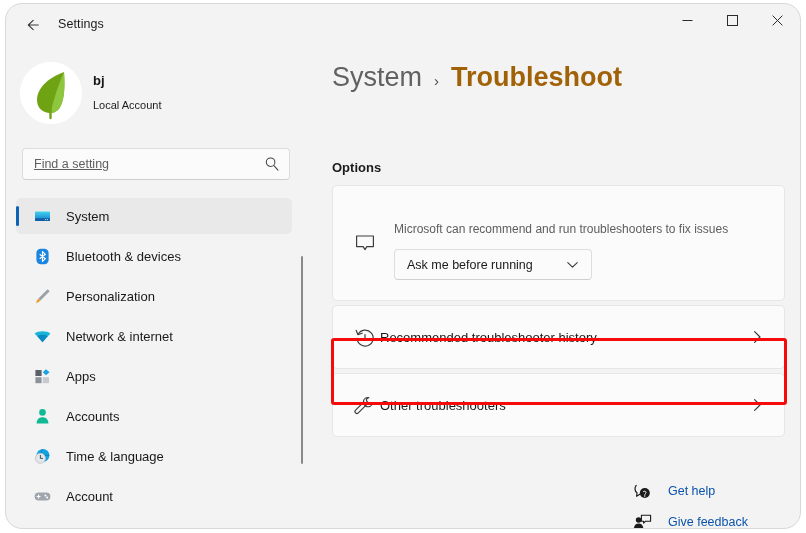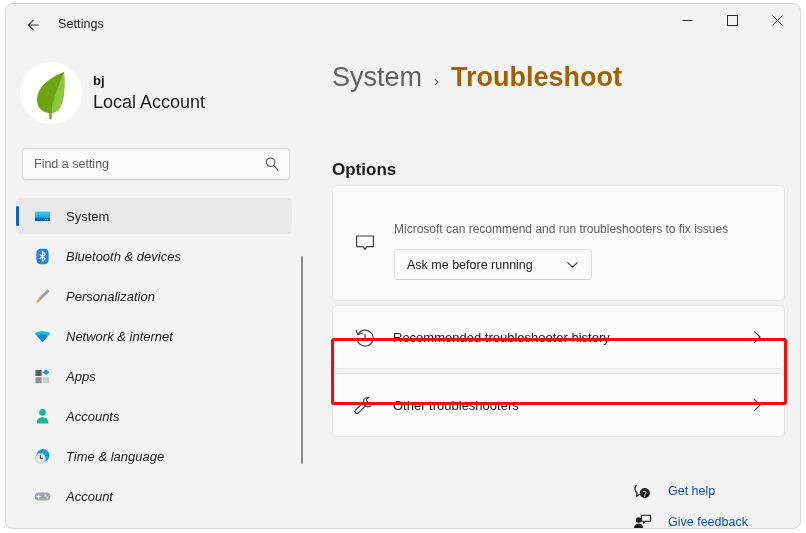--- a/index.html
+++ b/index.html
@@ -17,21 +17,21 @@
 
   
   .window {
     position: absolute;
     left: 5px;
     top: 3px;
     width: 796px;
     height: 526px;
     background: #f3f3f3;
     border: 1px solid #d8d8d8;
-    border-radius: 8px;
+    border-radius: 17px;
     box-sizing: border-box;
     overflow: hidden;
   }
 
   
   .titlebar {
     position: absolute;
     left: 0; top: 0;
     width: 100%;
     height: 42px;
@@ -86,22 +86,22 @@
   .account-name {
     position: absolute;
     left: 73px; top: 11px;
     font-size: 13px;
     font-weight: bold;
     color: #141414;
     text-align: center;
   }
   .account-type {
     position: absolute;
-    left: 73px; top: 30px;
-    font-size: 18px;
+    left: 73px; top: 37px;
+    font-size: 11px;
     color: #1d1d1d;
   }
 
   .searchbox {
     position: absolute;
     left: 16px; top: 102px;
     width: 268px; height: 32px;
     background: #fbfbfb;
     border: 1px solid #dcdcdc;
     border-bottom-color: #cfcfcf;
@@ -114,20 +114,21 @@
     height: 30px;
     line-height: 30px;
     font-size: 12.5px;
     color: #5f5f5f;
     font-family: "Liberation Sans", sans-serif;
     border: none;
     outline: none;
     background: transparent;
     width: 215px;
     padding: 0;
+    text-decoration: underline;
   }
   .search-input::placeholder { color: #5f5f5f; opacity: 1; }
   .search-icon {
     position: absolute;
     right: 9px; top: 7px;
     width: 16px; height: 16px;
   }
 
   .navlist {
     position: absolute;
@@ -136,21 +137,21 @@
     overflow: hidden;
   }
   .navitem {
     position: relative;
     margin: 0 14px 0 10px;
     height: 36px;
     border-radius: 5px;
     display: flex;
     align-items: center;
   }
-  .navitem + .navitem { margin-top: 4px; font-style: italic; }
+  .navitem + .navitem { margin-top: 4px; }
   .navitem.selected { background: #e9e9e9; }
   .navitem .accentbar {
     position: absolute;
     left: 0; top: 8px;
     width: 3px; height: 20px;
     border-radius: 2px;
     background: #0d62b8;
   }
   .nav-icon {
     width: 20px; height: 20px;
@@ -194,21 +195,21 @@
     color: #4b4b4b;
   }
   .crumb-current {
     font-size: 27px;
     font-weight: bold;
     color: #a16207;
   }
   .section-label {
     position: absolute;
     left: 26px; top: 114px;
-    font-size: 17px;
+    font-size: 13px;
     font-weight: bold;
     color: #1b1b1b;
   }
 
   .cards {
     position: absolute;
     left: 26px; top: 139px;
     width: 453px;
   }
   .card {
@@ -239,21 +240,21 @@
   .card-pref .card-title {
     position: absolute;
     left: 61px; top: 15px;
   }
   .card-sub {
     position: absolute;
     left: 61px; top: 36px;
     font-size: 12px;
     color: #5d5d5d;
   }
-  .card-row .card-title { margin-left: 60px; }
+  .card-row .card-title { margin-left: 47px; }
 
   .chevron {
     position: absolute;
     right: 20px; top: 50%;
     transform: translateY(-50%);
     width: 14px; height: 14px;
   }
 
   .dropdown {
     position: absolute;

